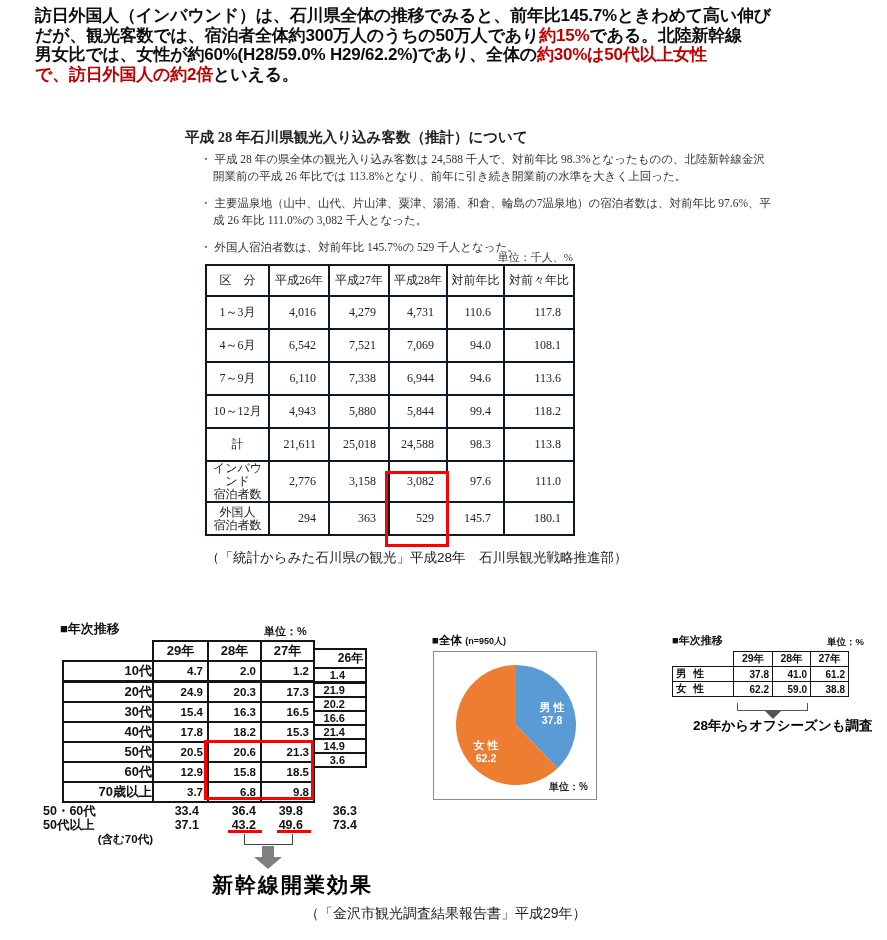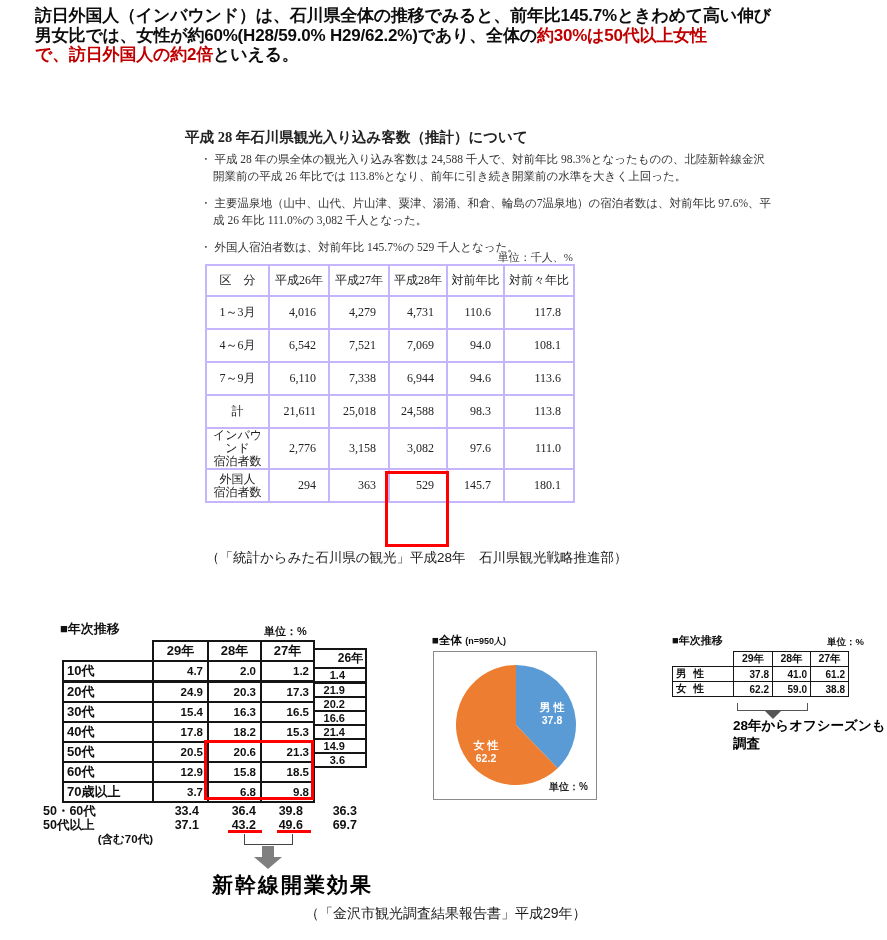--- a/index.html
+++ b/index.html
@@ -18,39 +18,39 @@
                font-size:14.5px; font-weight:bold; color:#222; }
   #bullets { left:200px; top:151px; width:575px; font-family:"Liberation Serif", serif;
              font-size:11.5px; line-height:16.5px; color:#333; }
   #bullets .b { padding-left:13px; text-indent:-13px; margin-bottom:11px; }
   #unit-main { left:373px; top:250px; width:200px; text-align:right;
                font-family:"Liberation Serif", serif; font-size:11px; color:#333; }
 
   table { border-collapse:collapse; }
   .rtab { left:205px; top:264px; position:absolute; background:#fff;
           font-family:"Liberation Serif", serif; font-size:12px; color:#222; }
-  .rtab th, .rtab td { border:2px solid #c4b5fd; }
+  .rtab th, .rtab td { border:2px solid #0f172a; }
   .rtab tr.hd th { height:31px; font-weight:normal; text-align:center; }
   .rtab td, .rtab th.rl { height:33px; }
   .rtab th.rl { font-weight:normal; text-align:center; white-space:pre-line; line-height:13px; }
   .rtab td { text-align:right; padding-right:12px; }
 
   .redbox { border:3px solid #FF0000; background:transparent; }
 
   #cap1 { left:206px; top:549px; font-size:13.5px; color:#1a1a1a; }
 
   
   .shead { font-size:13px; font-weight:bold; color:#111; }
   .sunit { font-size:11px; font-weight:bold; color:#111; }
   .atab { left:62px; top:640px; position:absolute; font-weight:bold; color:#101010; }
   .atab th, .atab td { border:2px solid #151515; }
   .atab th.blank { border:none; }
   .atab tr.hd th { height:18px; font-size:13px; text-align:center; }
   .atab td { height:16px; }
-  .atab td.lab { font-size:13px; text-align:left; padding-left:3px; }
+  .atab td.lab { font-size:13px; text-align:right; padding-left:3px; }
   .atab td.val { font-size:11.5px; text-align:right; padding-right:4px; }
   .atab tr.thick td { border-bottom-width:3px; }
 
   .c26 { left:313px; top:648px; position:absolute; font-weight:bold; color:#101010; }
   .c26 th, .c26 td { border:2px solid #151515; width:52px; }
   .c26 th { height:14px; font-size:12px; text-align:center;padding-left:21px; }
   .c26 td { height:14px; font-size:11px; text-align:right; padding-right:20px; }
   .c26 tr.thick td { border-bottom-width:3px; }
 
   .sumtab { left:43px; top:804px; position:absolute; font-weight:bold; font-size:12.5px; color:#101010; }
@@ -79,31 +79,32 @@
   .gtab th, .gtab td { border:1.5px solid #151515; }
   .gtab th.blank { border:none; }
   .gtab tr.hd th { height:13px; font-size:10.5px; text-align:center; }
   .gtab td { height:12px; }
   .gtab td.lab { font-size:10.5px; text-align:left; padding-left:3px; letter-spacing:2px; }
   .gtab td.val { font-size:10px; text-align:right; padding-right:3px; }
   #brk2 { left:737px; top:703px; width:71px; height:8px;
           border-left:1.5px solid #555; border-right:1.5px solid #555; border-bottom:1.5px solid #555; }
   #tri2 { left:765px; top:711px; width:0; height:0;
           border-left:8px solid transparent; border-right:8px solid transparent; border-top:8px solid #555; }
-  #g-note { left:693px; top:717px; font-size:13.5px; font-weight:bold; color:#000;margin-left:40px; }
+  #g-note { left:693px; top:717px; font-size:13.5px; font-weight:bold; color:#000; }
 
   #cap2 { left:305px; top:905px; font-size:14px; color:#1a1a1a; }
 </style>
 </head>
 <body>
 
 <div id="page">
 
   <div id="intro" class="abs">
     <div><span>訪日外国人（インバウンド）は、石川県全体の推移でみると、前年比145.7%ときわめて高い伸び</span></div>
+    <div><span>だが、観光客数では、宿泊者全体約300万人のうちの50万人であり</span><span class="rd">約15%</span><span>である。北陸新幹線</span></div>
     <div><span>男女比では、女性が約60%(H28/59.0% H29/62.2%)であり、全体の</span><span class="rd">約30%は50代以上女性</span></div>
     <div><span class="rd">で、訪日外国人の約2倍</span><span>といえる。</span></div>
   </div>
 
   <div id="rep-title" class="abs">平成 28 年石川県観光入り込み客数（推計）について</div>
   <div id="bullets" class="abs">
     <div class="b">・ 平成 28 年の県全体の観光入り込み客数は 24,588 千人で、対前年比 98.3%となったものの、北陸新幹線金沢開業前の平成 26 年比では 113.8%となり、前年に引き続き開業前の水準を大きく上回った。</div>
     <div class="b">・ 主要温泉地（山中、山代、片山津、粟津、湯涌、和倉、輪島の7温泉地）の宿泊者数は、対前年比 97.6%、平成 26 年比 111.0%の 3,082 千人となった。</div>
     <div class="b">・ 外国人宿泊者数は、対前年比 145.7%の 529 千人となった。</div>
   </div>
@@ -145,20 +146,28 @@
     </tr>
     <tr>
       <th class="rl">7～9月</th>
       <td>6,110</td>
       <td>7,338</td>
       <td>6,944</td>
       <td>94.6</td>
       <td>113.6</td>
     </tr>
     <tr>
+      <th class="rl">10～12月</th>
+      <td>4,943</td>
+      <td>5,880</td>
+      <td>5,844</td>
+      <td>99.4</td>
+      <td>118.2</td>
+    </tr>
+    <tr>
       <th class="rl">計</th>
       <td>21,611</td>
       <td>25,018</td>
       <td>24,588</td>
       <td>98.3</td>
       <td>113.8</td>
     </tr>
     <tr>
       <th class="rl">インバウンド
 宿泊者数</th>
@@ -292,21 +301,21 @@
       <td class="val">36.3</td>
     </tr>
     <tr>
       <td class="lab">
         <div>50代以上</div>
         <div class="sub" style="padding-left:5px;text-align:right;">(含む70代)</div>
       </td>
       <td class="val">37.1</td>
       <td class="val">43.2</td>
       <td class="val">49.6</td>
-      <td class="val">69.7</td>
+      <td class="val">73.4</td>
     </tr>
   </tbody>
     </table>
 
   <div class="abs redline" style="left:228px;top:830px;width:34px;"></div>
   <div class="abs redline" style="left:277px;top:830px;width:34px;"></div>
   <div id="brk1" class="abs"></div>
   <svg class="abs" style="left:253px;top:846px;" width="30" height="24">
     <rect x="9" y="0" width="12" height="11" fill="#7F7F7F"></rect>
     <polygon points="1,11 29,11 15,23" fill="#7F7F7F"></polygon>

